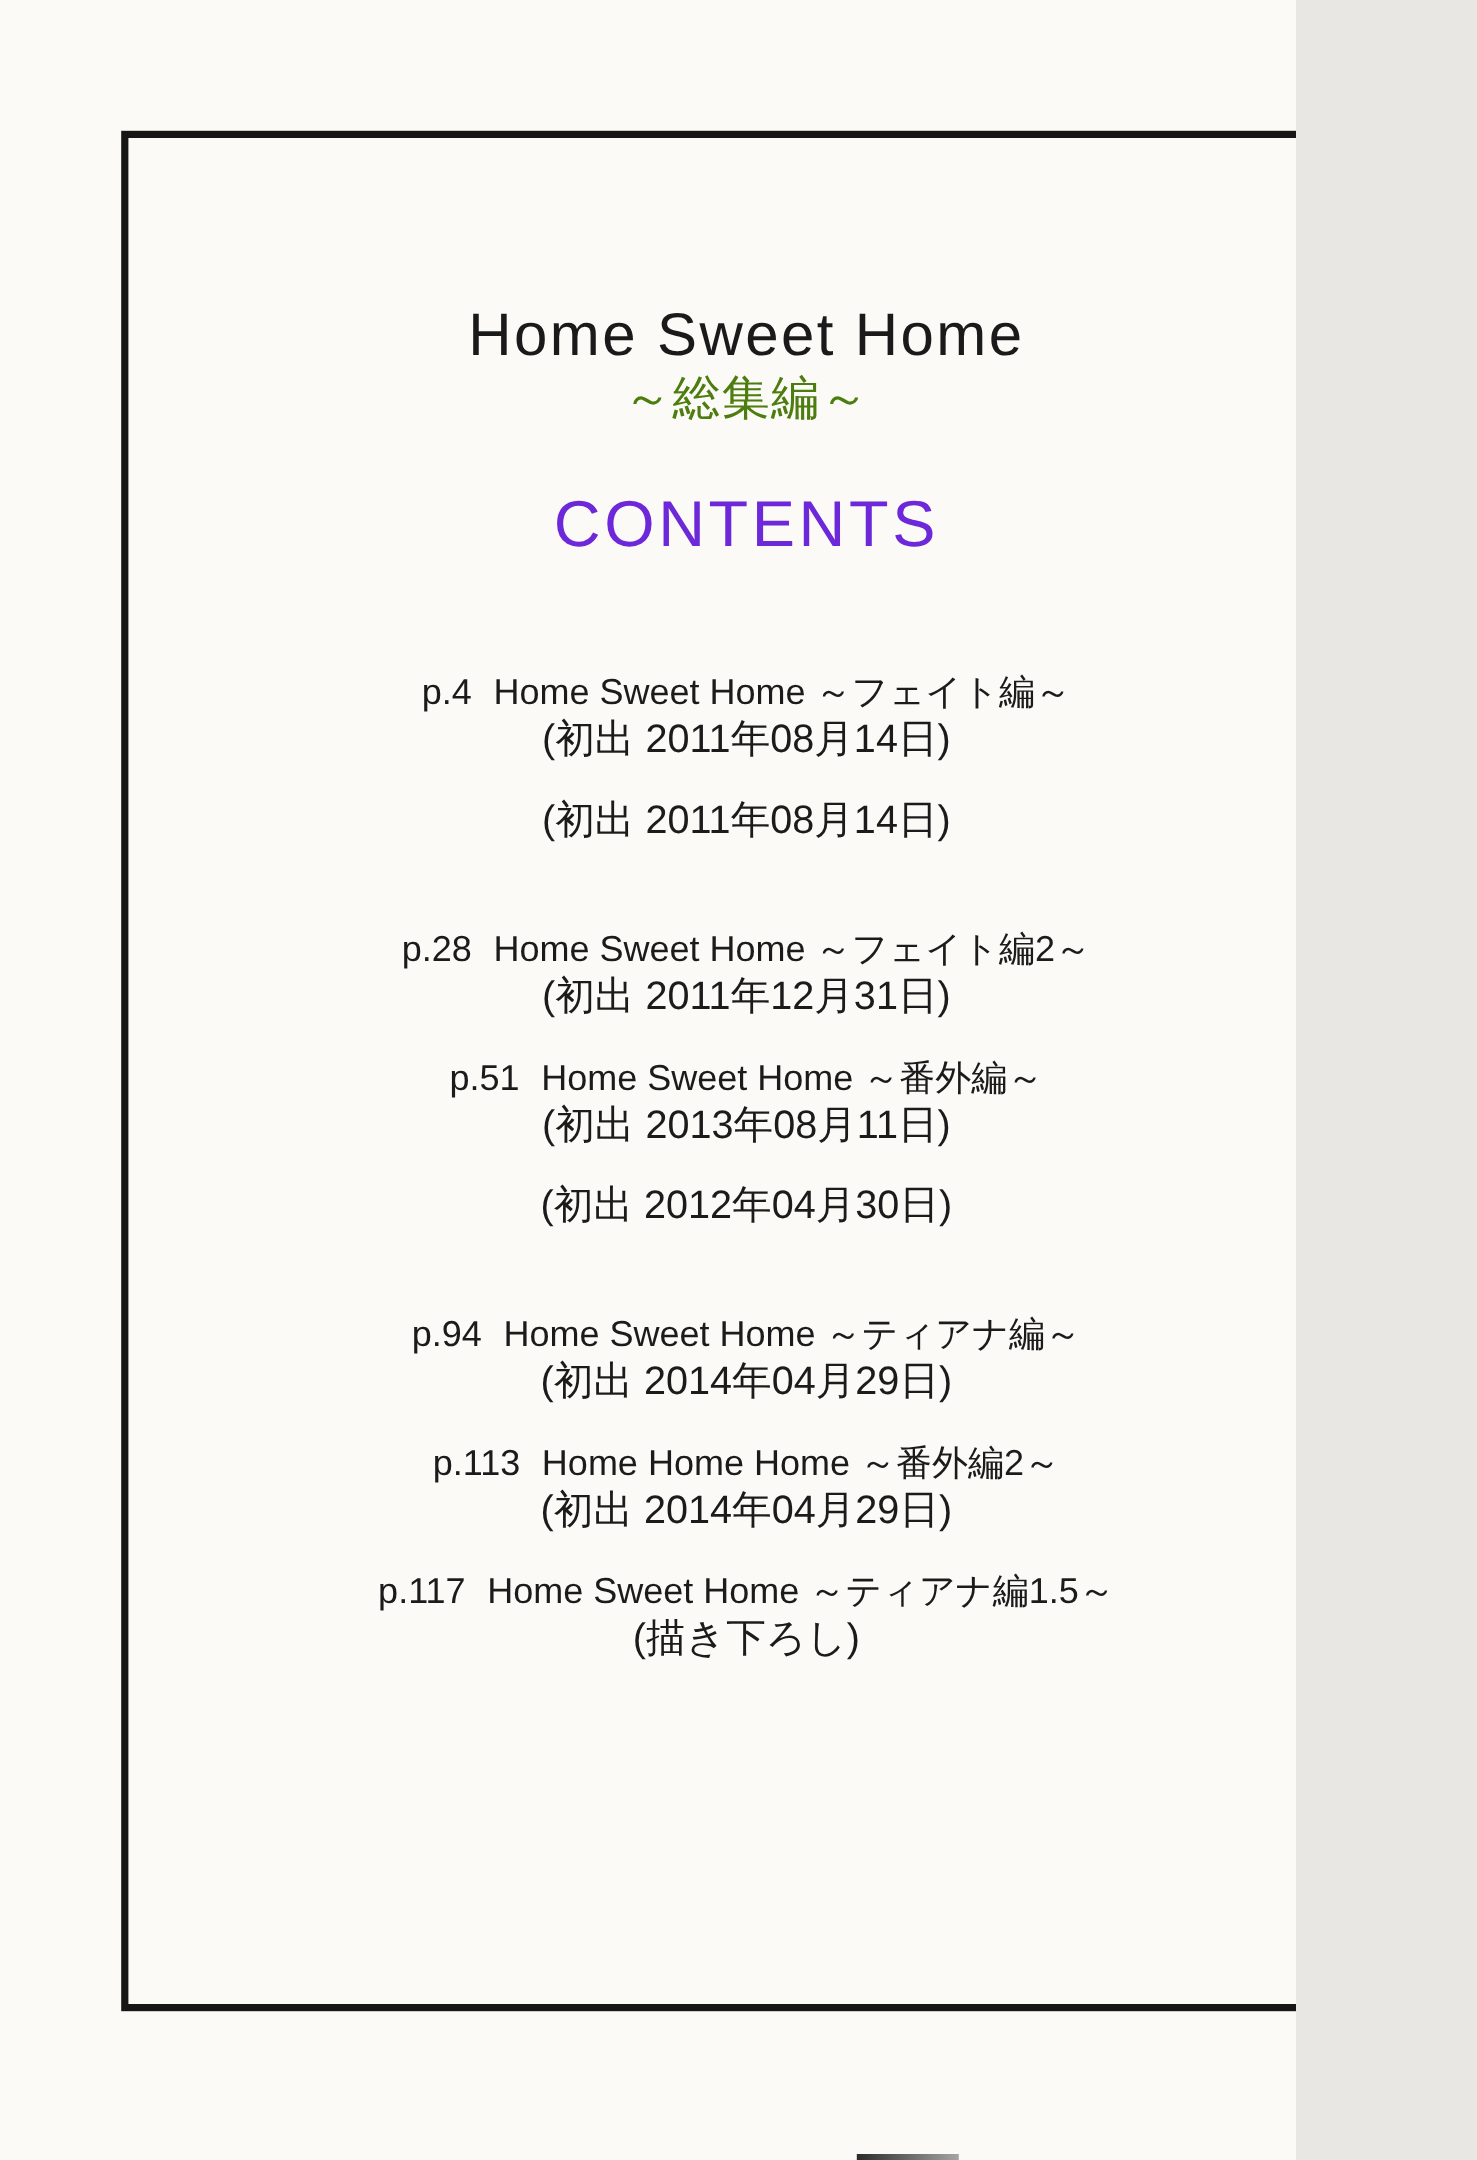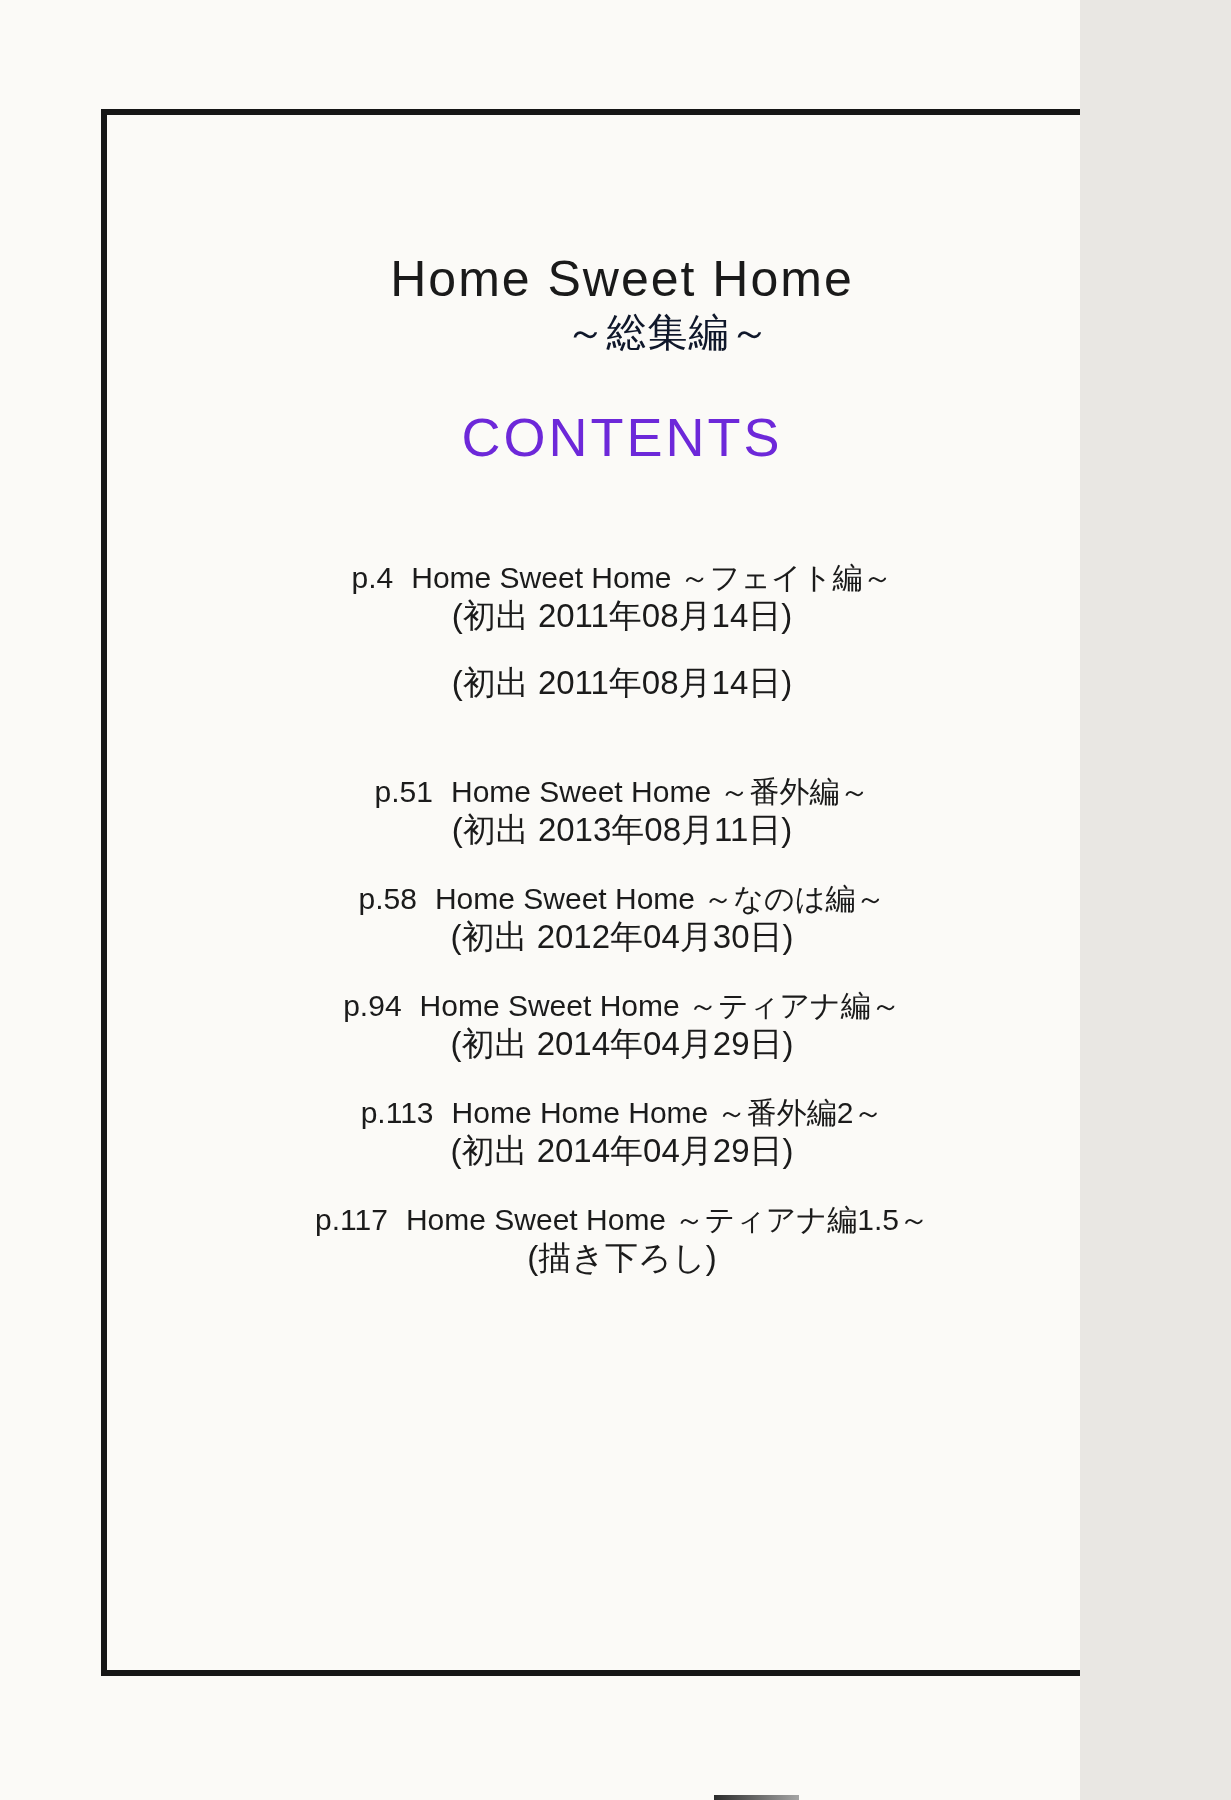--- a/index.html
+++ b/index.html
@@ -44,22 +44,21 @@
     color: #1a1a1a;
   }
   .book-subtitle {
     position: absolute;
     left: 0;
     top: 310px;
     width: 100%;
     font-size: 40px;
     line-height: 1.1;
     letter-spacing: 1px;
-    color: #0f172a;
-    padding-left: 46px;
+    color: #4d7c0f;
   }
   .contents-heading {
     position: absolute;
     left: 0;
     top: 408px;
     width: 100%;
     font-size: 54px;
     line-height: 1.1;
     letter-spacing: 3px;
     color: #6d28d9;
@@ -121,32 +120,35 @@
         <div class="toc-line1">
           <span class="pref">p.4</span><span>Home Sweet Home ～フェイト編～</span>
         </div>
         <div class="toc-line2">(初出 2011年08月14日)</div>
       </div>
 
       <div class="toc-entry">
         <div class="toc-line2">(初出 2011年08月14日)</div>
       </div>
 
+      <div class="toc-entry">
+        <div class="toc-line1">
+          <span class="pref">p.28</span><span>Home Sweet Home ～フェイト編2～</span>
+        </div>
+        <div class="toc-line2">(初出 2011年12月31日)</div>
+      </div>
 
       <div class="toc-entry">
         <div class="toc-line1">
           <span class="pref">p.51</span><span>Home Sweet Home ～番外編～</span>
         </div>
         <div class="toc-line2">(初出 2013年08月11日)</div>
       </div>
 
       <div class="toc-entry">
-        <div class="toc-line1">
-          <span class="pref">p.58</span><span>Home Sweet Home ～なのは編～</span>
-        </div>
         <div class="toc-line2">(初出 2012年04月30日)</div>
       </div>
 
 
       <div class="toc-entry">
         <div class="toc-line1">
           <span class="pref">p.94</span><span>Home Sweet Home ～ティアナ編～</span>
         </div>
         <div class="toc-line2">(初出 2014年04月29日)</div>
       </div>

